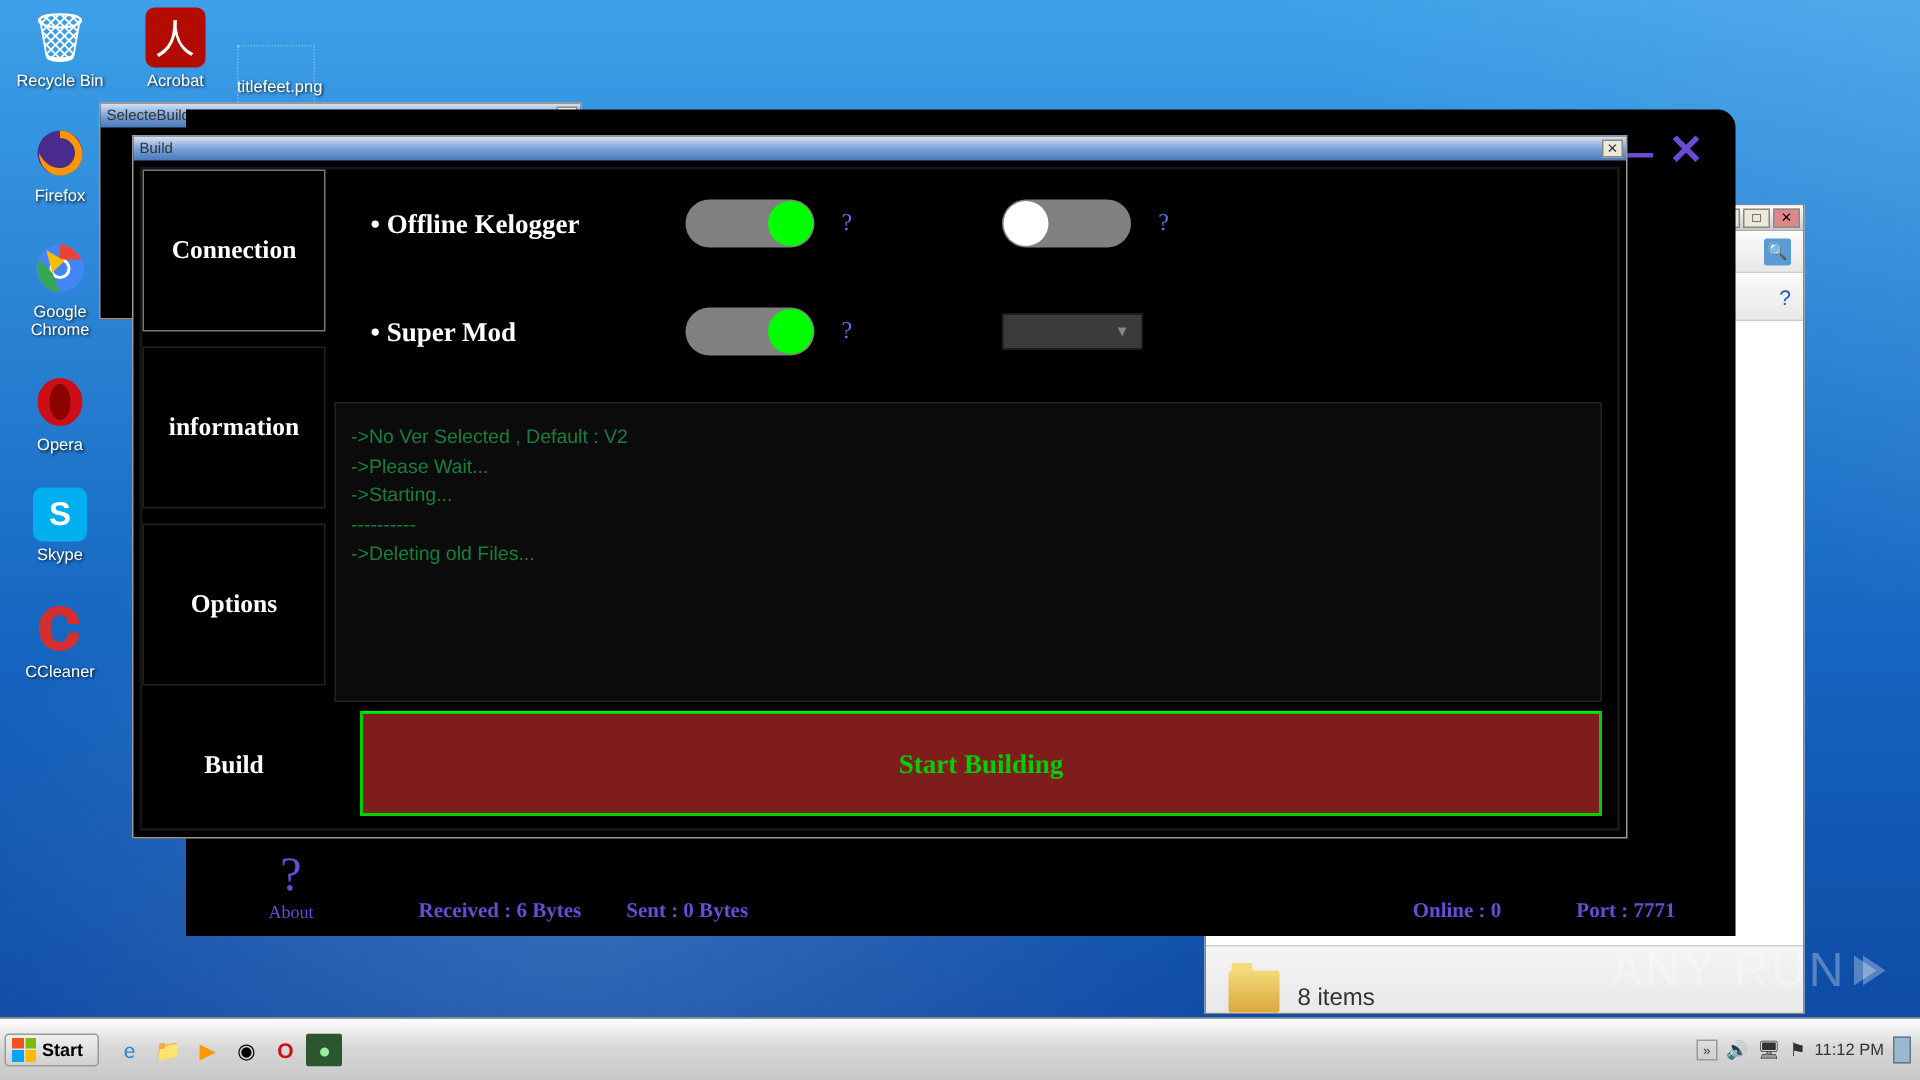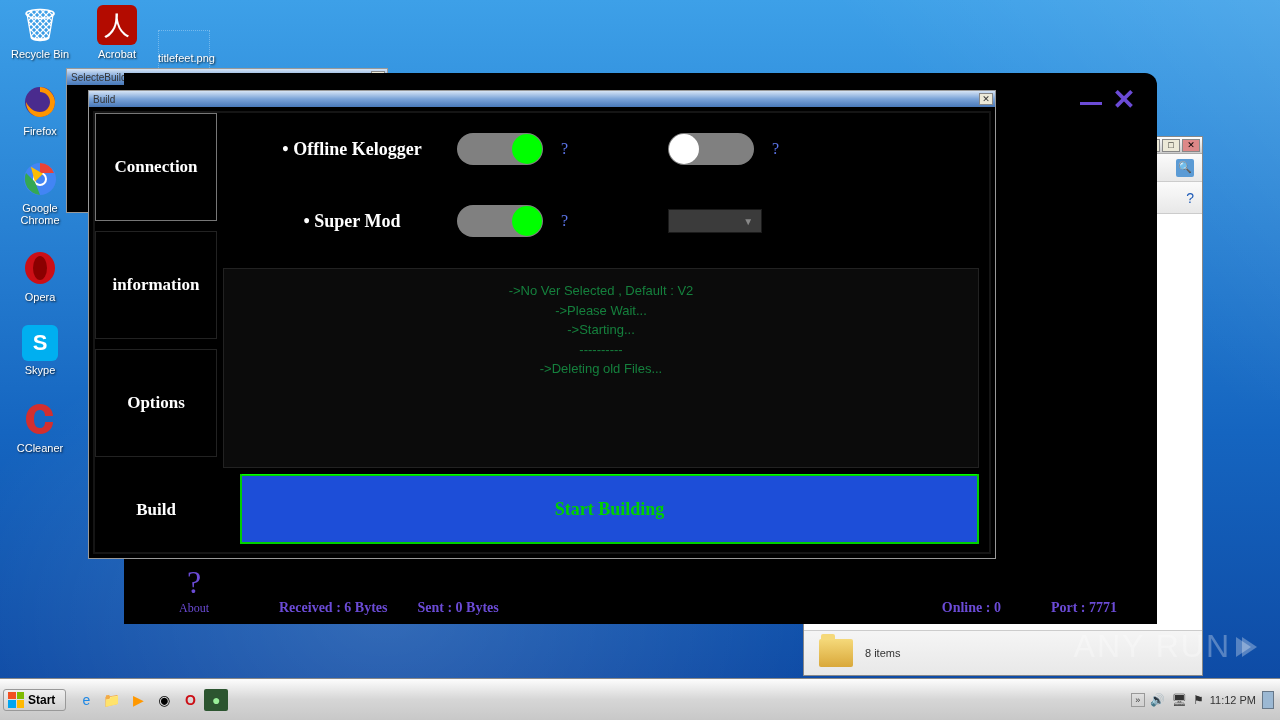--- a/index.html
+++ b/index.html
@@ -25,61 +25,61 @@
 .main-window { position: absolute; top: 73px; left: 124px; width: 1033px; height: 551px; background: #000; border-top-right-radius: 12px; }
 .main-close-x { position: absolute; top: 11px; right: 18px; width: 30px; height: 30px; color: #6b4bd6; font-size: 28px; font-weight: bold; display:flex;align-items:center;justify-content:center; cursor:pointer; }
 .status-bar { position: absolute; bottom: 0; left: 0; right: 0; height: 70px; display:flex; align-items:flex-end; padding: 0 40px 8px 55px; }
 .about-block { display:flex; flex-direction:column; align-items:center; }
 .about-q { color:#6b4bd6; font-size:32px; font-family: Georgia, serif; }
 .about-label { color:#6b4bd6; font-size:12px; font-family: Georgia, serif; }
 .status-text { color:#6b4bd6; font-family: Georgia, serif; font-size:14px; font-weight:bold; margin-left: 70px; }
 .status-spacer { flex:1; }
 
 
-.build-window { position: absolute; top: 90px; left: 88px; width: 908px; height: 469px; background: #000; border: 1px solid #999; }
+.build-window { position: absolute; top: 90px; left: 88px; width: 997px; height: 469px; background: #000; border: 1px solid #999; }
 .build-titlebar { height: 16px; background: linear-gradient(180deg, #d6e4f5 0%, #7aa3d8 50%, #4979b9 100%); display:flex; align-items:center; justify-content:space-between; padding:0 2px 0 4px; font-size:10px; color:#333; }
 .build-body { position: relative; height: calc(100% - 16px); padding: 4px; }
 .build-frame { border: 2px solid #151515; height: 100%; position:relative; display:flex; }
 
 
 .side-tabs { width: 122px; display:flex; flex-direction:column;gap:10px; }
 .side-tab { border: 1px solid #555; height: 108px; display:flex; align-items:center; justify-content:center; color:#fff; font-family: Georgia, serif; font-size:17px; font-weight:bold; background:#000; cursor:pointer; }
 .side-tab.active { background:#000; border-color:#777; }
 .side-tab:not(.active) { border-color:#222; }
 .side-tab.last { flex:1; border:none; }
 
 
-.content { flex:1; position:relative; padding: 20px 42px 10px 30px; text-align: center; }
+.content { flex:1; position:relative; padding: 20px 42px 10px 30px; }
 .options-row { display:flex; gap: 100px; margin-bottom: 40px; }
 .opt-group { display:flex; align-items:center; }
 .opt-label { color:#fff; font-family: Georgia, serif; font-size:18px; font-weight:bold; width: 210px; }
 .toggle { width: 86px; height: 32px; border-radius: 16px; background:#808080; position:relative; margin-right: 18px; cursor:pointer; }
 .knob { position:absolute; top:1px; width:30px; height:30px; border-radius:50%; }
 .toggle.on .knob { right:1px; background:#00ff00; }
 .toggle.off .knob { left:1px; background:#fff; }
 .help-q { color:#5b74e8; font-family: Georgia, serif; font-size:16px; cursor:pointer; }
 .dropdown { width: 94px; height: 24px; background:#3b3b3b; border:1px solid #1b1b1b; display:flex; align-items:center; justify-content:flex-end; padding-right:8px; color:#888; cursor:pointer; }
 .dropdown::after { content:"▼"; font-size:10px; }
 
 
 .log { position:absolute; top:155px; left:6px; right:10px; height:200px; border:1px solid #222; background:#0b0b0b; padding: 12px 10px; font-family: "Segoe UI", sans-serif; font-size:13px; color:#15803d; line-height:1.5; }
 
 
-.start-btn { position:absolute; bottom:8px; left:6px; right:10px; height:70px; border:2px solid #00d000; background:#1d4ed8; display:flex; align-items:center; justify-content:center; color:#00d000; font-family: Georgia, serif; font-size:18px; font-weight:bold; cursor:pointer;margin-left:17px; }
+.start-btn { position:absolute; bottom:8px; left:6px; right:10px; height:70px; border:2px solid #00d000; background:#7f1d1d; display:flex; align-items:center; justify-content:center; color:#00d000; font-family: Georgia, serif; font-size:18px; font-weight:bold; cursor:pointer;margin-left:17px; }
 .start-btn::before { content:""; position:absolute; top:-2px; left:0; right:0; height:1px; background:#00ff00; }
 
 
 .explorer { position:absolute; top:136px; right:77px; width:400px; height:540px; background:#fff; border:1px solid #888; }
 .explorer-title { height:17px; background: linear-gradient(180deg,#fff 0%,#ccc 100%); border-bottom:1px solid #aaa; display:flex; justify-content:flex-end; align-items:center; gap:2px; padding-right:2px; }
 .explorer-btn { width:18px; height:13px; background:#ece9d8; border:1px solid #888; font-size:9px; display:flex;align-items:center;justify-content:center; }
 .explorer-btn.close { background:#d88; }
 .explorer-tool { height:28px; background: linear-gradient(180deg,#fbfbfb 0%,#e8e8e8 100%); border-bottom:1px solid #ccc; display:flex; align-items:center; justify-content:flex-end; padding-right:8px; gap:8px;}
 .explorer-tool2 { height:32px; background: linear-gradient(180deg,#fbfbfb 0%,#e8e8e8 100%); border-bottom:1px solid #ccc; display:flex; align-items:center; justify-content:flex-end; padding-right:8px; gap:10px;}
 .search-icon { width:18px;height:18px;background:#5b9bd5;border-radius:2px;display:flex;align-items:center;justify-content:center;color:#fff;font-size:11px;}
-.explorer-status { position:absolute; bottom:0; left:0; right:0; height:45px; background: linear-gradient(180deg,#f5f5f5 0%,#e8e8e8 100%); border-top:1px solid #ccc; display:flex; align-items:center; padding-left:15px; font-size:11px; color:#333; }
+.explorer-status { position:absolute; bottom:0; left:0; right:0; height:45px; background: linear-gradient(180deg,#f5f5f5 0%,#e8e8e8 100%); border-top:1px solid #ccc; display:flex; align-items:flex-end; padding-left:15px; font-size:16px; color:#333; }
 .folder-ico { width:34px; height:28px; background: linear-gradient(180deg,#f5d97a 0%,#d9a83a 100%); border-radius:2px; margin-right:12px; position:relative; }
 .folder-ico::before { content:""; position:absolute; top:-5px; left:2px; width:14px; height:6px; background:#f5d97a; border-radius:2px 2px 0 0; }
 
 
 .watermark { position:absolute; right:20px; bottom:55px; font-size:32px; color:rgba(255,255,255,0.3); font-weight:300; letter-spacing:2px; display:flex; align-items:center; gap:5px;}
 .watermark-tri { width:0;height:0;border-top:10px solid transparent;border-bottom:10px solid transparent;border-left:15px solid rgba(255,255,255,0.3); }
 
 
 .taskbar { position:absolute; bottom:0; left:0; right:0; height:42px; background: linear-gradient(180deg,#fdfdfd 0%,#d6d6d6 50%,#c8c8c8 100%); border-top:1px solid #888; display:flex; align-items:center; }
 .start-button { height:22px; padding:0 10px 0 4px; margin-left:3px; background: linear-gradient(180deg,#f0f0f0 0%,#d0d0d0 100%); border:1px solid #999; border-radius:3px; display:flex; align-items:center; gap:4px; font-size:12px; font-weight:bold; cursor:pointer; }

